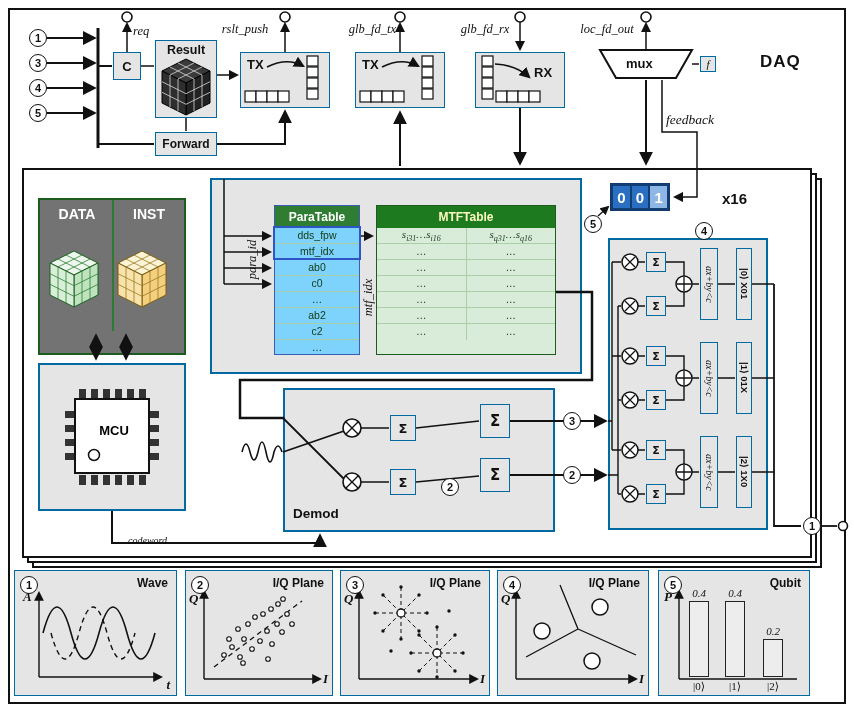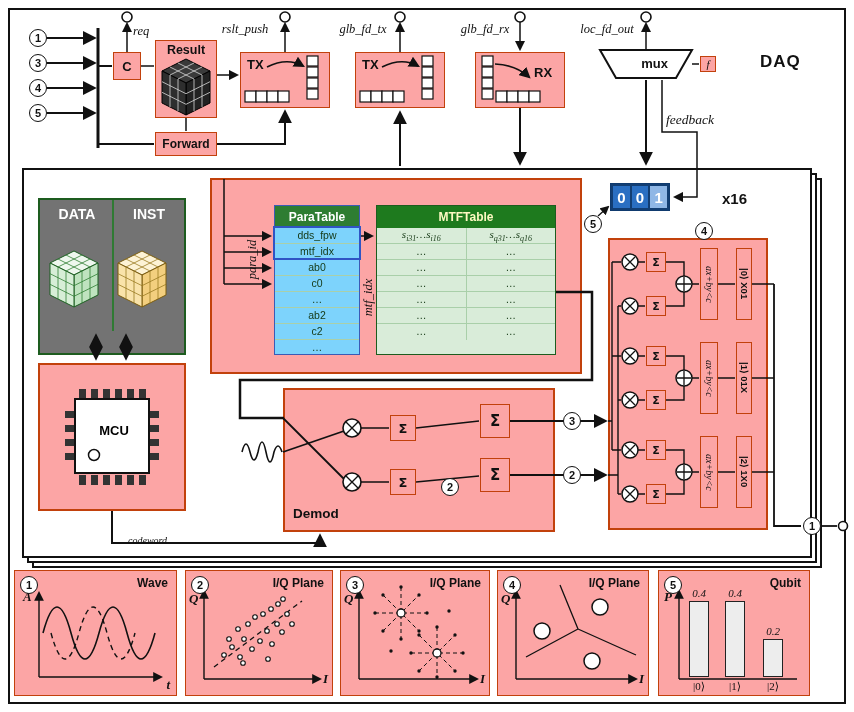--- a/index.html
+++ b/index.html
@@ -1,20 +1,20 @@
 <!DOCTYPE html>
 <html><head>
 <meta charset="utf-8">
 <style>
   *{margin:0;padding:0;box-sizing:border-box}
   body{background:#fff}
   .stage{position:relative;width:854px;height:712px;background:#fff;overflow:hidden;
          font-family:"Liberation Sans",sans-serif;color:#111}
   .abs{position:absolute}
-  .box{position:absolute;background:#fca5a5;border:2px solid #c2410c;z-index:2}
+  .box{position:absolute;background:#e5e5e5;border:2px solid #0369a1;z-index:2}
   .b15{border-width:1.5px}
   .cen{display:flex;align-items:center;justify-content:center}
   .bold{font-weight:bold}
   .lbl{position:absolute;z-index:6;font-family:"Liberation Sans",sans-serif}
   .sig{position:absolute;z-index:6;font:italic 12.5px "Liberation Serif",serif}
   .badge{position:absolute;width:18px;height:18px;border:1.6px solid #111;border-radius:50%;
          background:#fff;display:flex;align-items:center;justify-content:center;
          font:bold 11px "Liberation Sans",sans-serif;z-index:6}
   .wires{position:absolute;left:0;top:0;z-index:4;pointer-events:none}
   svg{display:block}
@@ -130,26 +130,26 @@
       </g>
       <path d="M19,11 Q40,12 53,24" fill="none" stroke="#111" stroke-width="1.6" marker-end="url(#arr)"></path>
     </svg>
     <div class="bold" style="position:absolute;left:58px;top:12px;font-size:13px">RX</div>
   </div>
 
   <div class="box b15 cen" style="left:700px;top:56px;width:16px;height:16px;font:italic 11px 'Liberation Serif',serif">
     <span>f</span>
   </div>
 
-  <div class="lbl bold" style="left:626px;top:56px;width:42px;text-align:right;font-size:13px">mux</div>
+  <div class="lbl bold" style="left:626px;top:56px;width:42px;text-align:left;font-size:13px">mux</div>
   <div class="lbl bold" style="left:760px;top:52px;font-size:17px;letter-spacing:1px">DAQ</div>
 
   <div class="sig" style="left:133px;top:24px">req</div>
   <div class="sig" style="left:212px;top:22px;width:66px;text-align:center">rslt_push</div>
-  <div class="sig" style="left:330px;top:22px;width:66px;text-align:center">glb_fd_tx</div>
+  <div class="sig" style="left:330px;top:22px;width:66px;text-align:right">glb_fd_tx</div>
   <div class="sig" style="left:452px;top:22px;width:66px;text-align:center">glb_fd_rx</div>
   <div class="sig" style="left:572px;top:22px;width:70px;text-align:center">loc_fd_out</div>
   <div class="sig" style="left:666px;top:112px;font-size:13.5px">feedback</div>
 
   <div class="abs" style="left:38px;top:198px;width:148px;height:157px;border:2px solid #1d5c1f;background:#737373;z-index:2">
     <div class="abs" style="left:72px;top:0;width:2px;height:131px;background:#2f7a33"></div>
     <div class="bold" style="position:absolute;left:4px;top:6px;width:66px;text-align:center;color:#fff;font-size:14px">DATA</div>
     <div class="bold" style="position:absolute;left:76px;top:6px;width:66px;text-align:center;color:#fff;font-size:14px">INST</div>
     <svg width="132" height="98" viewBox="0 0 132 98" style="position:absolute;left:8px;top:30px">
       <g transform="translate(2,21)" stroke="#1b5e20" stroke-width="1">

